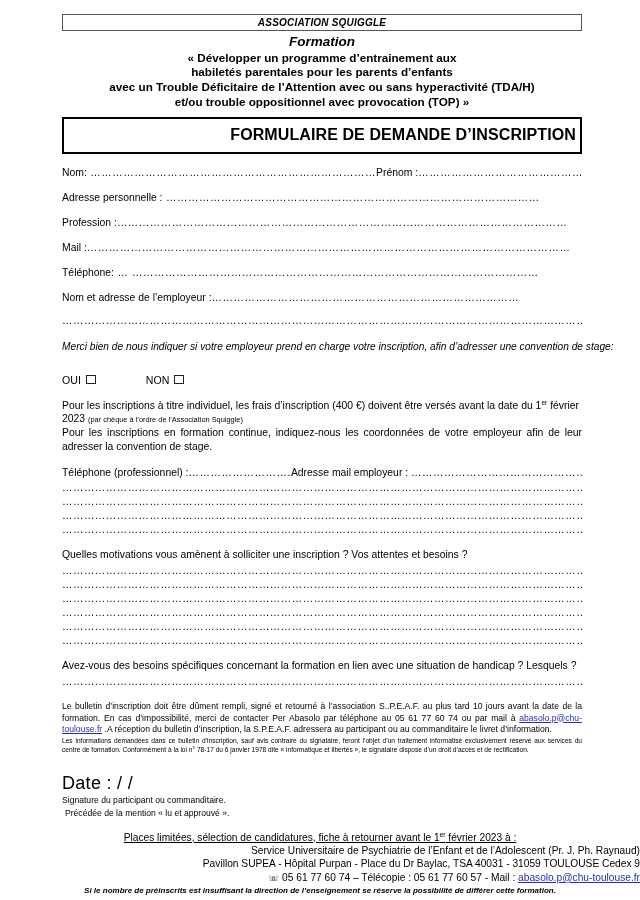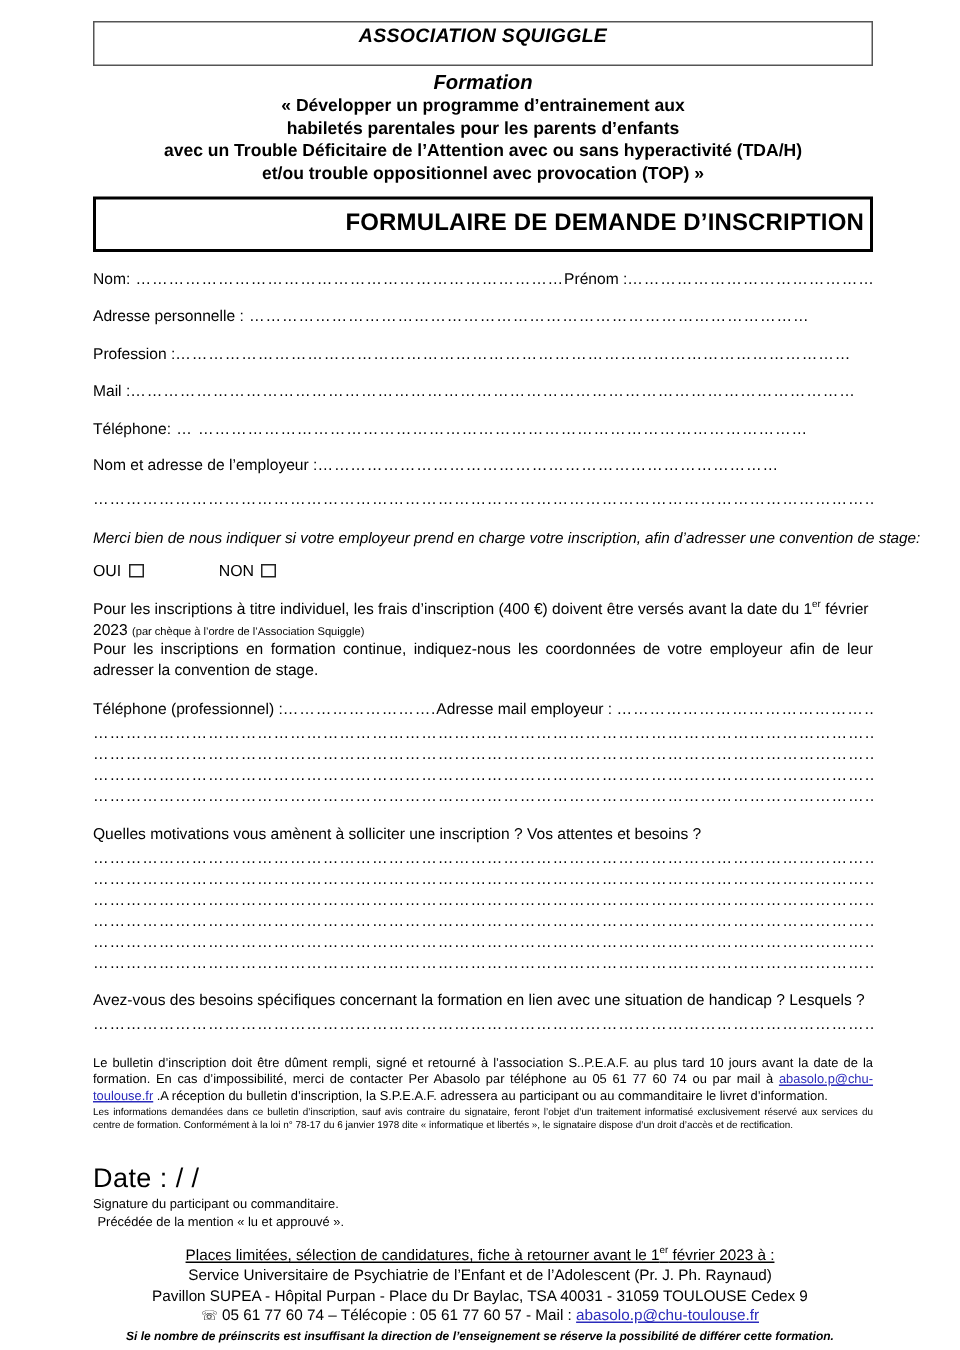--- a/index.html
+++ b/index.html
@@ -22,23 +22,23 @@
     box-sizing: border-box;
     padding: 14px 58px 0 62px;
   }
 
   
   .assoc-box {
     border: 1px solid #555;
     text-align: center;
     font-style: italic;
     font-weight: bold;
-    font-size: 13px;
+    font-size: 10px;
     letter-spacing: 0.2px;
-    padding: 2px 0 12px;
+    padding: 2px 0 2px;
     line-height: 1.1;
   }
   .formation-word {
     text-align: center;
     font-style: italic;
     font-weight: bold;
     font-size: 13.5px;
     margin-top: 3px;
     line-height: 1.15;
   }
@@ -86,21 +86,21 @@
     font-size: 7.4px;
   }
   sup {
     font-size: 64%;
     vertical-align: super;
     line-height: 0;
   }
 
   
   .ck-row {
-    margin-top: 8px;
+    margin-top: 20px;
     font-size: 10.6px;
     display: flex;
     align-items: center;
   }
   .ck-label { margin-right: 5px; }
   .ck-box {
     display: inline-block;
     width: 8px;
     height: 7px;
     border: 1.3px solid #222;
@@ -165,20 +165,21 @@
     text-align: center;
   }
   .f-line1 {
     font-size: 10.2px;
     text-decoration: underline;
     line-height: 1.3;
   }
   .f-line {
     font-size: 10.2px;
     line-height: 1.32;
+    text-align: right;
   }
   .f-italic {
     font-size: 8px;
     font-style: italic;
     font-weight: bold;
     line-height: 1.3;
     margin-top: 1px;
   }
   .tel-glyph {
     font-size: 9px;

